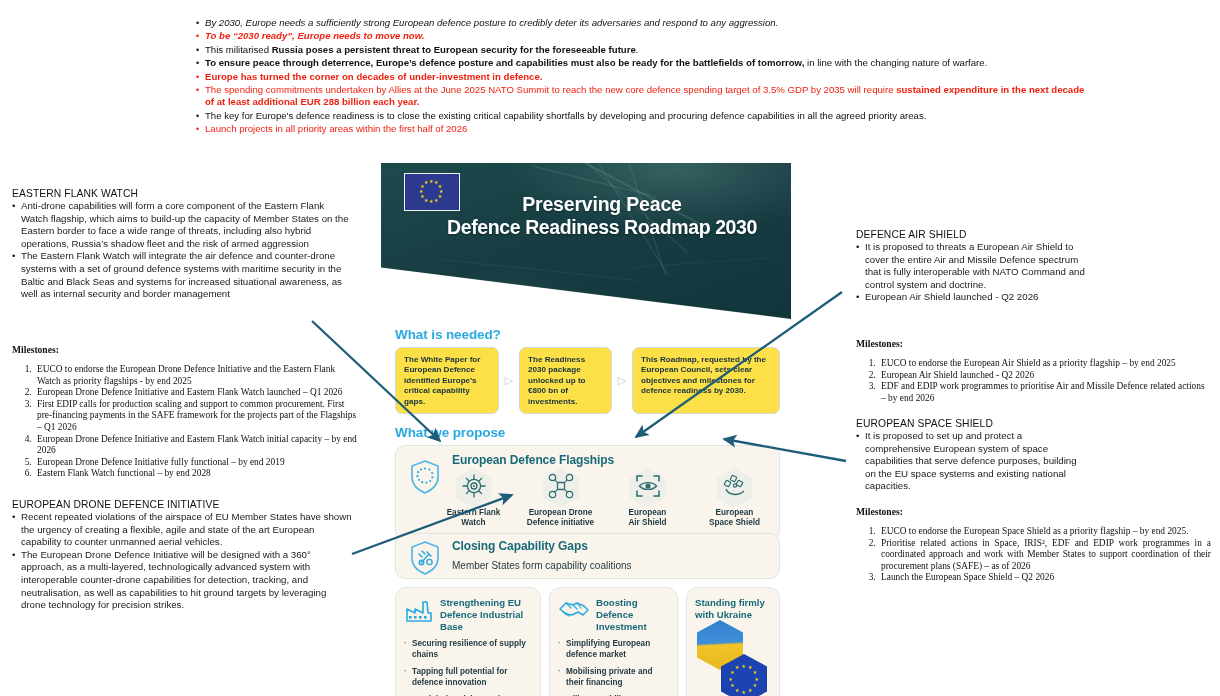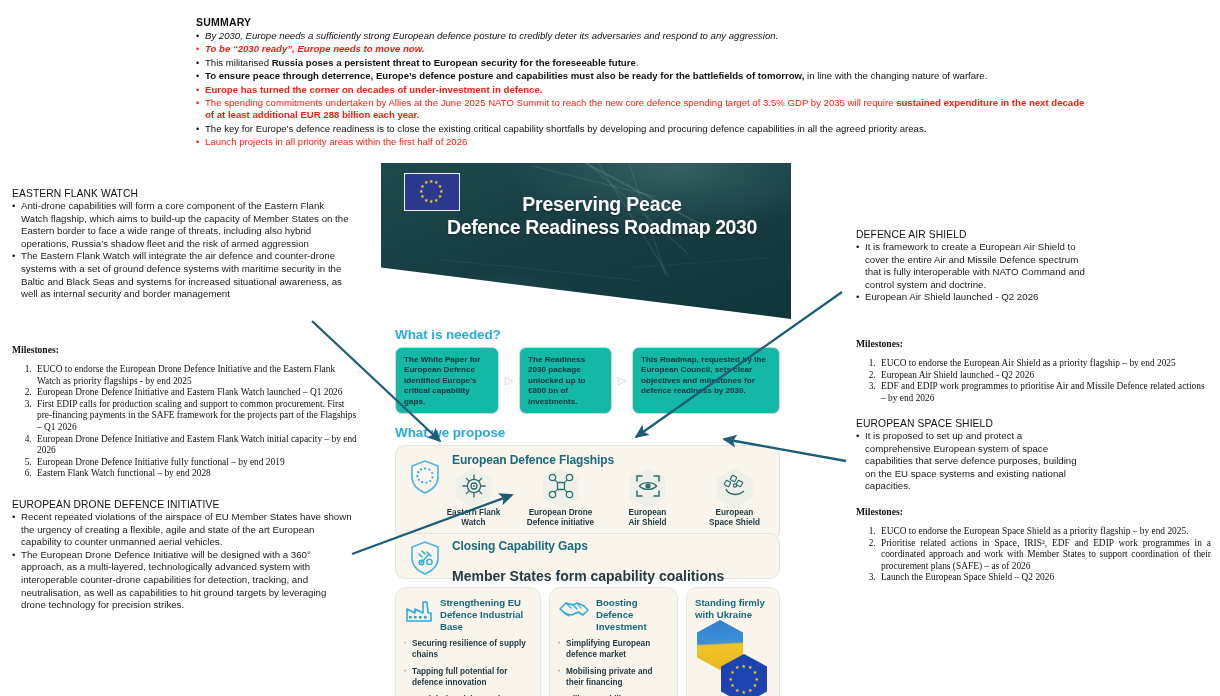--- a/index.html
+++ b/index.html
@@ -76,21 +76,21 @@
 
   .sec-head {
     position: absolute; left: 14px; font-weight: bold;
     font-size: 13.5px; color: #2aa9e0; letter-spacing: -.1px;
   }
   #need-head { top: 164px; }
   #prop-head { top: 262px; }
 
   .need-row { position: absolute; left: 14px; top: 184px; width: 385px; display: flex; align-items: stretch; }
   .need-box {
-    background: #14b8a6; border: 1px solid #cfd9d6; border-radius: 7px;
+    background: #fde047; border: 1px solid #cfd9d6; border-radius: 7px;
     padding: 7px 7px 6px 8px; color: #16333e; font-weight: bold;
     font-size: 8.1px; line-height: 10.4px;
   }
   .need-box.b1 { width: 104px; }
   .need-box.b2 { width: 93px; }
   .need-box.b3 { width: 148px; }
   .need-arrow {
     flex: 1 1 auto; display: flex; align-items: center; justify-content: center;
     color: #b9c8c6; font-size: 11px; line-height: 11px;
   }
@@ -100,22 +100,22 @@
     background: #f9f5ec; border: 1px solid #dfe6e2; border-radius: 10px;
   }
   #flagships { top: 282px; height: 96px; }
   #gaps { top: 370px; height: 46px; }
   .panel-title {
     font-weight: bold; font-size: 12px; color: #186a7a; letter-spacing: -.1px;
   }
   #flagships .panel-title { position: absolute; left: 56px; top: 7px; }
   #gaps .panel-title { position: absolute; left: 56px; top: 5px; }
   #gaps .panel-sub {
-    position: absolute; left: 56px; top: 34px;
-    font-size: 14px; font-weight: bold; color: #243b45;
+    position: absolute; left: 56px; top: 26px;
+    font-size: 10px; font-weight: normal; color: #243b45;
   }
   .shield-ic { position: absolute; left: 14px; top: 14px; }
   #gaps .shield-ic { top: 7px; }
 
   .flag-items { position: absolute; left: 34px; top: 24px; width: 350px; display: flex; }
   .flag-item { width: 87px; text-align: center; }
   .hexwrap { position: relative; height: 36px; display:flex; align-items:center; justify-content:center; }
   .hex {
     position: absolute; width: 36px; height: 40px; background: #eeefe8;
     clip-path: polygon(50% 0,100% 25%,100% 75%,50% 100%,0 75%,0 25%);
@@ -150,21 +150,20 @@
 
   
   #arrows { position: absolute; left: 0; top: 0; width: 1220px; height: 696px; pointer-events: none; }
 </style>
 </head>
 <body>
 
 <div id="page">
 
   <div class="summary">
-    <h1>SUMMARY</h1>
     <div id="summary-list">
         <div class="sum-item">
           <span class="sum-bul">•</span>
           <span class="sum-txt"><i>By 2030, Europe needs a sufficiently strong European defence posture to credibly deter its adversaries and respond to any aggression.</i></span>
         </div>
         <div class="sum-item sum-red">
           <span class="sum-bul">•</span>
           <span class="sum-txt"><b><i>To be “2030 ready”, Europe needs to move now.</i></b></span>
         </div>
         <div class="sum-item">
@@ -231,21 +230,21 @@
           <span class="sb-txt">The European Drone Defence Initiative will be designed with a 360° approach, as a multi-layered, technologically advanced system with interoperable counter-drone capabilities for detection, tracking, and neutralisation, as well as capabilities to hit ground targets by leveraging drone technology for precision strikes.</span>
         </div>
       </div>
   </div>
 
   <div class="side" style="left:856px; top:229px; width:230px;">
     <h2>DEFENCE AIR SHIELD</h2>
     <div id="as-bullets">
         <div class="sb">
           <span class="sb-bul">•</span>
-          <span class="sb-txt">It is framework to create a European Air Shield to cover the entire Air and Missile Defence spectrum that is fully interoperable with NATO Command and control system and doctrine.</span>
+          <span class="sb-txt">It is proposed to threats a European Air Shield to cover the entire Air and Missile Defence spectrum that is fully interoperable with NATO Command and control system and doctrine.</span>
         </div>
         <div class="sb">
           <span class="sb-bul">•</span>
           <span class="sb-txt">European Air Shield launched - Q2 2026</span>
         </div>
       </div>
   </div>
   <div class="side" style="left:856px; top:338px; width:355px;">
     <div class="ms-title">Milestones:</div>
     <ol class="ms" id="as-ms">

